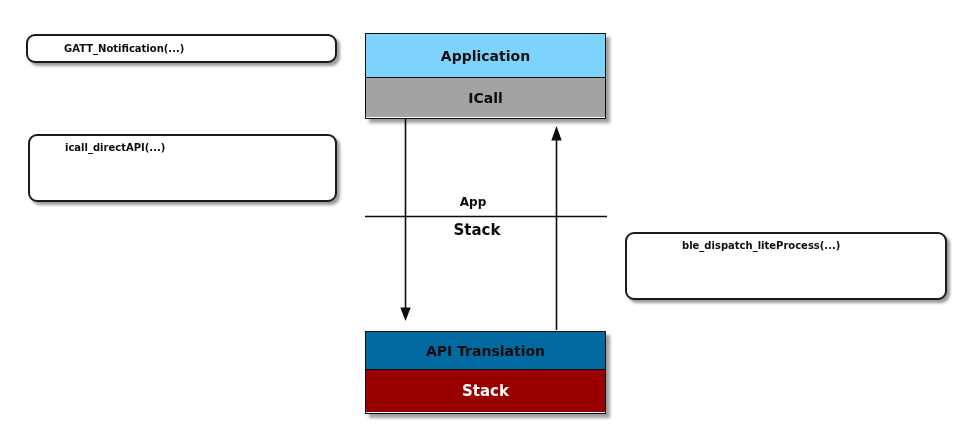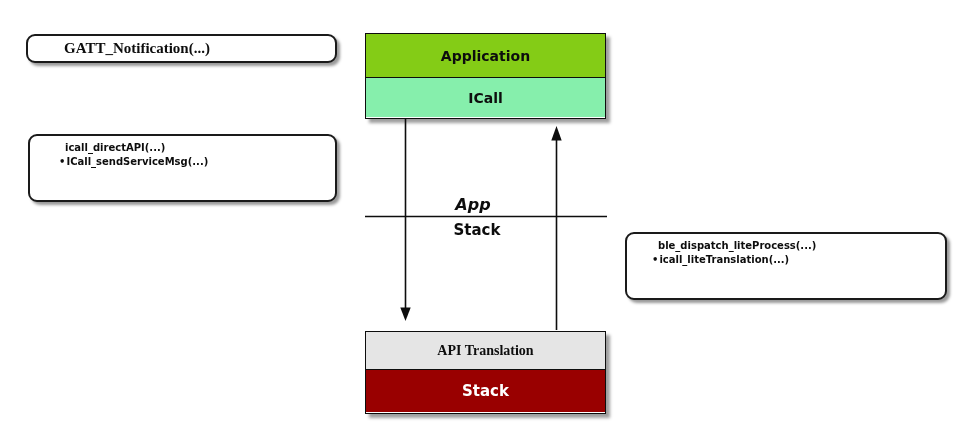--- a/index.html
+++ b/index.html
@@ -19,55 +19,53 @@
     background:#ffffff;
     border:2px solid #1a1a1a;
     border-radius:9px;
     box-shadow:3px 3px 3px rgba(0,0,0,0.40);
     box-sizing:border-box;
   }
   .callout-gatt {
     left:26px; top:34px; width:311px; height:29px;
     display:flex; align-items:center;
     padding-left:36px;
-    font-size:15px;
-    font-family:Liberation Serif, serif;
+    font-size:10px;
   }
   .callout-list { font-size:10px; line-height:13.5px; }
   .callout-icall { left:28px;  top:134px; width:309px; height:68px; padding:5px 4px 0 35px; }
-  .callout-ble   { left:625px; top:232px; width:322px; height:68px; padding:5px 4px 0 31px; }
+  .callout-ble   { left:625px; top:232px; width:322px; height:68px; padding:5px 4px 0 55px; }
   .co-line { white-space:nowrap; }
   .co-item { margin-left:-6px; }
   .bullet { letter-spacing:1px; }
 
   
   .stackbox {
     position:absolute;
     left:365px; width:241px;
     border:1.5px solid #0d0d0d;
     box-shadow:4px 4px 3px rgba(0,0,0,0.38);
     box-sizing:border-box;
   }
   .layer {
     display:flex; align-items:center; justify-content:center;
     font-size:14px;
   }
   .box-top    { top:33px;  height:86px; }
-  .layer-application { height:43px; background:#84cc16; border-bottom:1.5px solid #0d0d0d; }
-  .layer-icall       { height:39px; background:#86efac; }
+  .layer-application { height:43px; background:#7dd3fc; border-bottom:1.5px solid #0d0d0d; }
+  .layer-icall       { height:39px; background:#a3a3a3; }
   .box-bottom { top:331px; height:83px; }
-  .layer-api         { height:37px; background:#e5e5e5; border-bottom:1.5px solid #0d0d0d;font-family:Liberation Serif, serif; }
+  .layer-api         { height:37px; background:#0369a1; border-bottom:1.5px solid #0d0d0d; }
   .layer-stack       { height:42px; background:#990000; color:#ffffff; font-size:15px; }
 
   
   .lbl-app {
     position:absolute; left:473px; top:195px;
     transform:translateX(-50%);
-    font-size:16px;
-    font-style:italic;
+    font-size:12px;
   }
   .lbl-stack {
     position:absolute; left:477px; top:221px;
     transform:translateX(-50%);
     font-size:15px;
   }
 
   .arrows {
     position:absolute; left:0; top:0;
     pointer-events:none;
@@ -77,26 +75,24 @@
 <body>
 
 <div class="canvas">
 
   <div class="callout callout-gatt">
     <span class="co-line">GATT_Notification(...)</span>
   </div>
 
   <div class="callout callout-list callout-icall">
     <div class="co-line">icall_directAPI(...)</div>
-    <div class="co-line co-item"><span class="bullet">•</span><span>ICall_sendServiceMsg(...)</span></div>
   </div>
 
   <div class="callout callout-list callout-ble">
     <div class="co-line">ble_dispatch_liteProcess(...)</div>
-    <div class="co-line co-item"><span class="bullet">•</span><span>icall_liteTranslation(...)</span></div>
   </div>
 
   <div class="stackbox box-top">
     <div class="layer layer-application">
       <span>Application</span>
     </div>
     <div class="layer layer-icall">
       <span>ICall</span>
     </div>
   </div>

